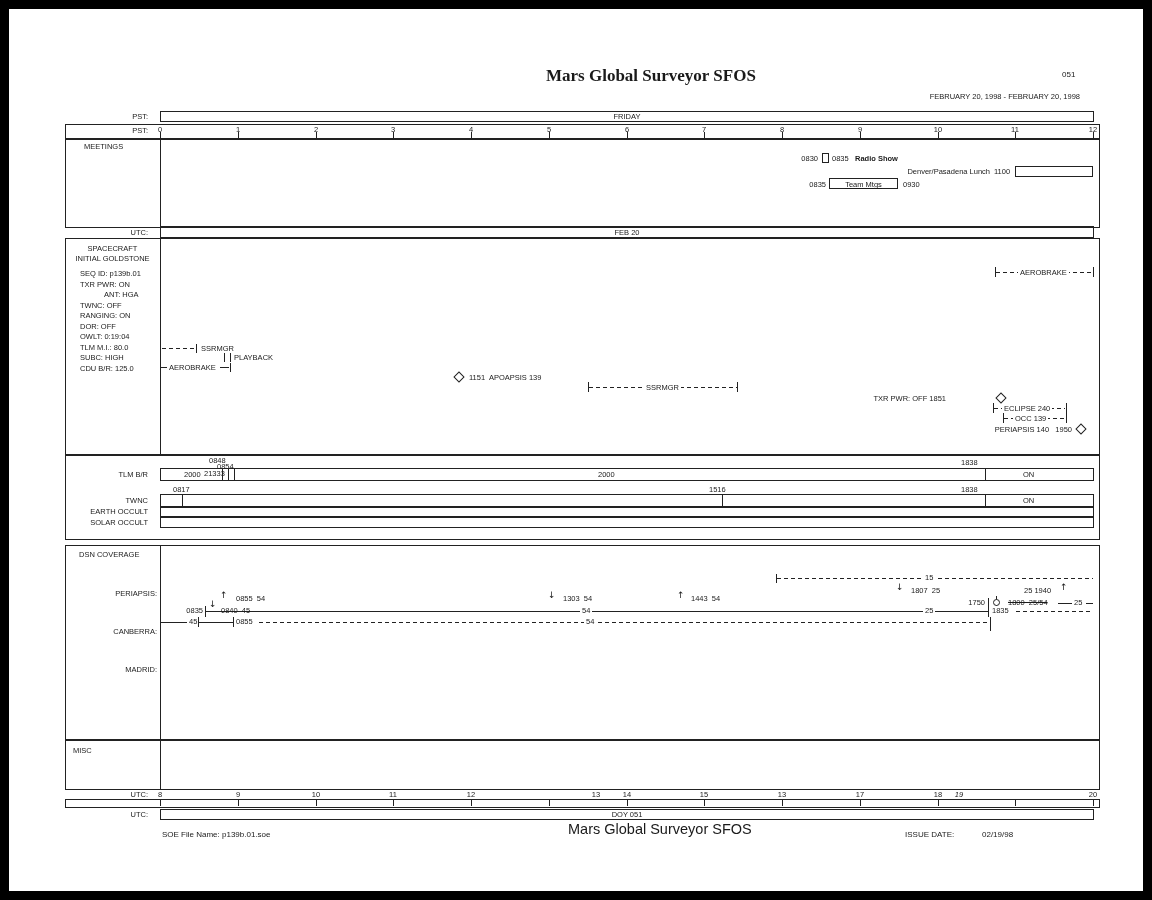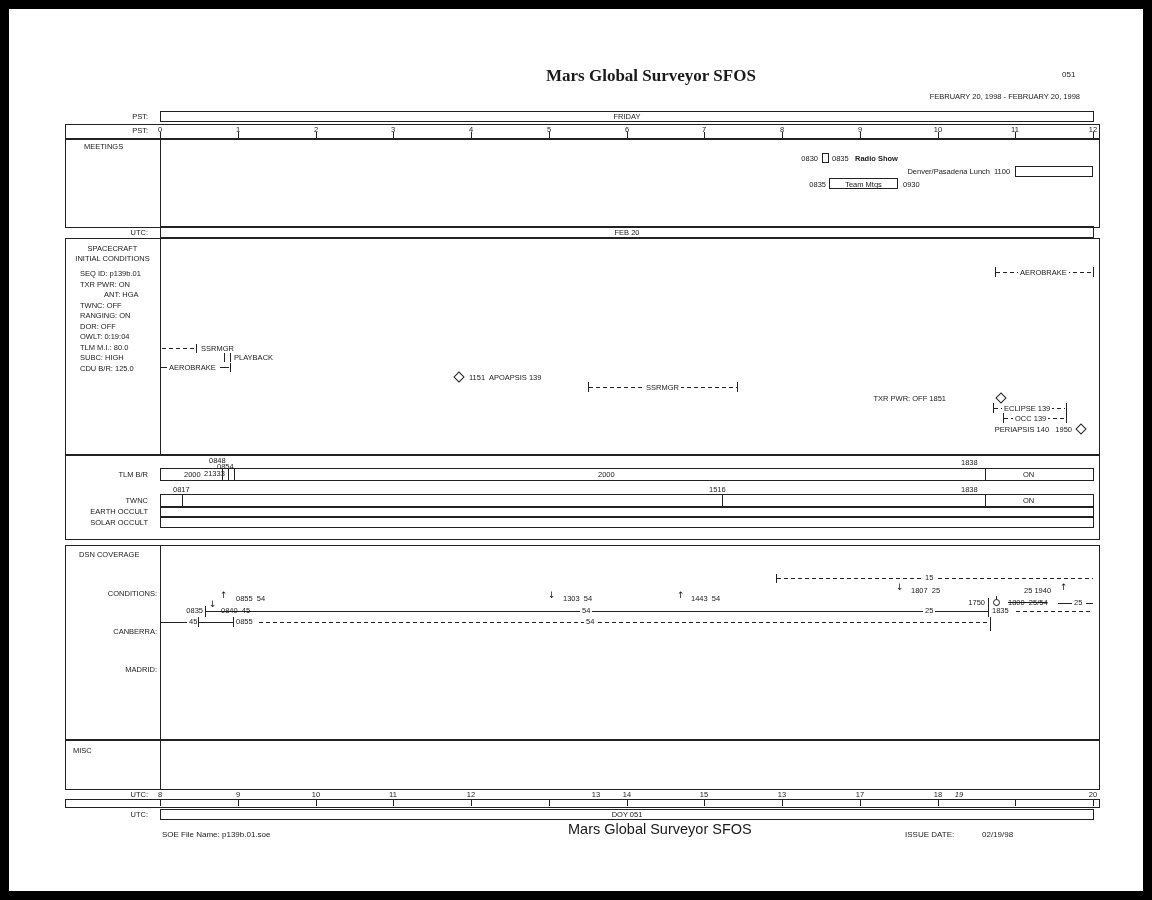--- a/index.html
+++ b/index.html
@@ -80,21 +80,21 @@
 <div class="t c u" style="left:829px;top:180px;width:69px;">Team Mtgs</div>
 <div class="t" style="left:903px;top:180px;">0930</div>
 
 <div class="t r" style="left:60px;top:228px;width:88px;">UTC:</div>
 <div class="box" style="left:160px;top:226px;width:934px;height:12px;"></div>
 <div class="t c" style="left:160px;top:228px;width:934px;">FEB 20</div>
 
 <div class="box" style="left:65px;top:238px;width:1035px;height:217px;"></div>
 <i class="vl" style="left:160px;top:238px;height:217px;"></i>
 <div class="t c" style="left:65px;top:244px;width:95px;">SPACECRAFT</div>
-<div class="t c" style="left:63px;top:254px;width:99px;">INITIAL CONDITIONS</div>
+<div class="t c" style="left:63px;top:254px;width:99px;">INITIAL GOLDSTONE</div>
 <div class="t" style="left:80px;top:269px;">SEQ ID: p139b.01</div>
 <div class="t" style="left:80px;top:280px;">TXR PWR: ON</div>
 <div class="t" style="left:80px;top:290px;margin-left:24px;">ANT: HGA</div>
 <div class="t" style="left:80px;top:301px;">TWNC: OFF</div>
 <div class="t" style="left:80px;top:311px;">RANGING: ON</div>
 <div class="t" style="left:80px;top:322px;">DOR: OFF</div>
 <div class="t" style="left:80px;top:332px;text-align:center;">OWLT: 0:19:04</div>
 <div class="t" style="left:80px;top:343px;">TLM M.I.: 80.0</div>
 <div class="t" style="left:80px;top:353px;">SUBC: HIGH</div>
 <div class="t" style="left:80px;top:364px;">CDU B/R: 125.0</div>
@@ -123,21 +123,21 @@
 <i class="vl" style="left:588px;top:382px;height:10px;"></i>
 <i class="vl" style="left:737px;top:382px;height:10px;"></i>
 <i class="dl" style="left:589px;top:387px;width:148px;"></i>
 <div class="t wb" style="left:644px;top:383px;">SSRMGR</div>
 
 <div class="t r" style="left:824px;top:394px;width:122px;">TXR PWR: OFF 1851</div>
 <i class="dia" style="left:997px;top:394px;"></i>
 <i class="vl" style="left:993px;top:403px;height:10px;"></i>
 <i class="vl" style="left:1066px;top:403px;height:10px;"></i>
 <i class="dl" style="left:994px;top:408px;width:71px;"></i>
-<div class="t wb" style="left:1002px;top:404px;">ECLIPSE 139</div>
+<div class="t wb" style="left:1002px;top:404px;">ECLIPSE 240</div>
 <i class="vl" style="left:1003px;top:413px;height:10px;"></i>
 <i class="vl" style="left:1066px;top:413px;height:10px;"></i>
 <i class="dl" style="left:1004px;top:418px;width:62px;"></i>
 <div class="t wb" style="left:1013px;top:414px;">OCC 139</div>
 <div class="t r" style="left:950px;top:425px;width:122px;">PERIAPSIS 140   1950</div>
 <i class="dia" style="left:1077px;top:425px;"></i>
 
 <div class="box" style="left:65px;top:455px;width:1035px;height:85px;"></div>
 
 <div class="t r" style="left:60px;top:470px;width:88px;">TLM B/R</div>
@@ -165,21 +165,21 @@
 <div class="t" style="left:1023px;top:496px;">ON</div>
 
 <div class="t r" style="left:60px;top:507px;width:88px;">EARTH OCCULT</div>
 <div class="box" style="left:160px;top:507px;width:934px;height:10px;"></div>
 <div class="t r" style="left:60px;top:518px;width:88px;">SOLAR OCCULT</div>
 <div class="box" style="left:160px;top:517px;width:934px;height:11px;"></div>
 
 <div class="box" style="left:65px;top:545px;width:1035px;height:195px;"></div>
 <i class="vl" style="left:160px;top:545px;height:195px;"></i>
 <div class="t" style="left:79px;top:550px;">DSN COVERAGE</div>
-<div class="t r" style="left:60px;top:589px;width:97px;">CONDITIONS:</div>
+<div class="t r" style="left:60px;top:589px;width:97px;">PERIAPSIS:</div>
 <div class="t r" style="left:60px;top:627px;width:97px;">CANBERRA:</div>
 <div class="t r" style="left:60px;top:665px;width:97px;">MADRID:</div>
 
 <i class="vl" style="left:776px;top:574px;height:9px;"></i>
 <i class="dl" style="left:777px;top:578px;width:145px;"></i>
 <div class="t" style="left:925px;top:573px;">15</div>
 <i class="dl" style="left:938px;top:578px;width:155px;"></i>
 
 <span class="arrow" style="left:896px;top:583px;">↓</span>
 <div class="t" style="left:911px;top:586px;">1807  25</div>

